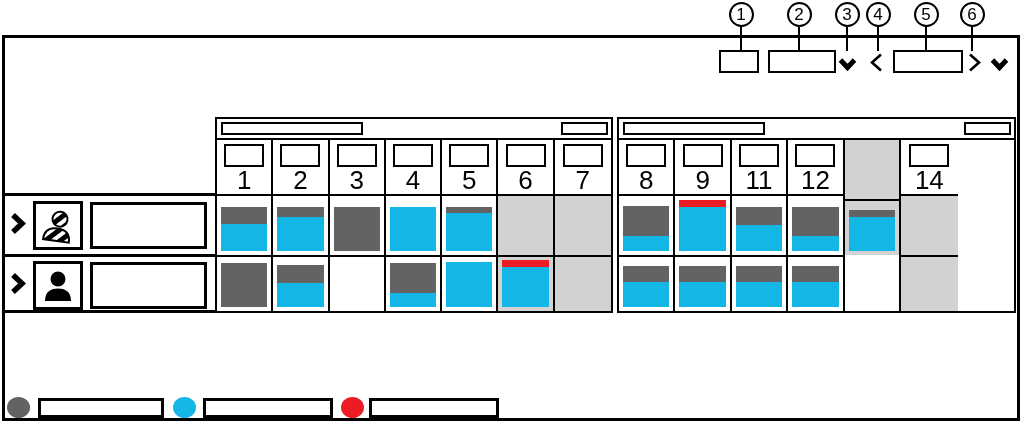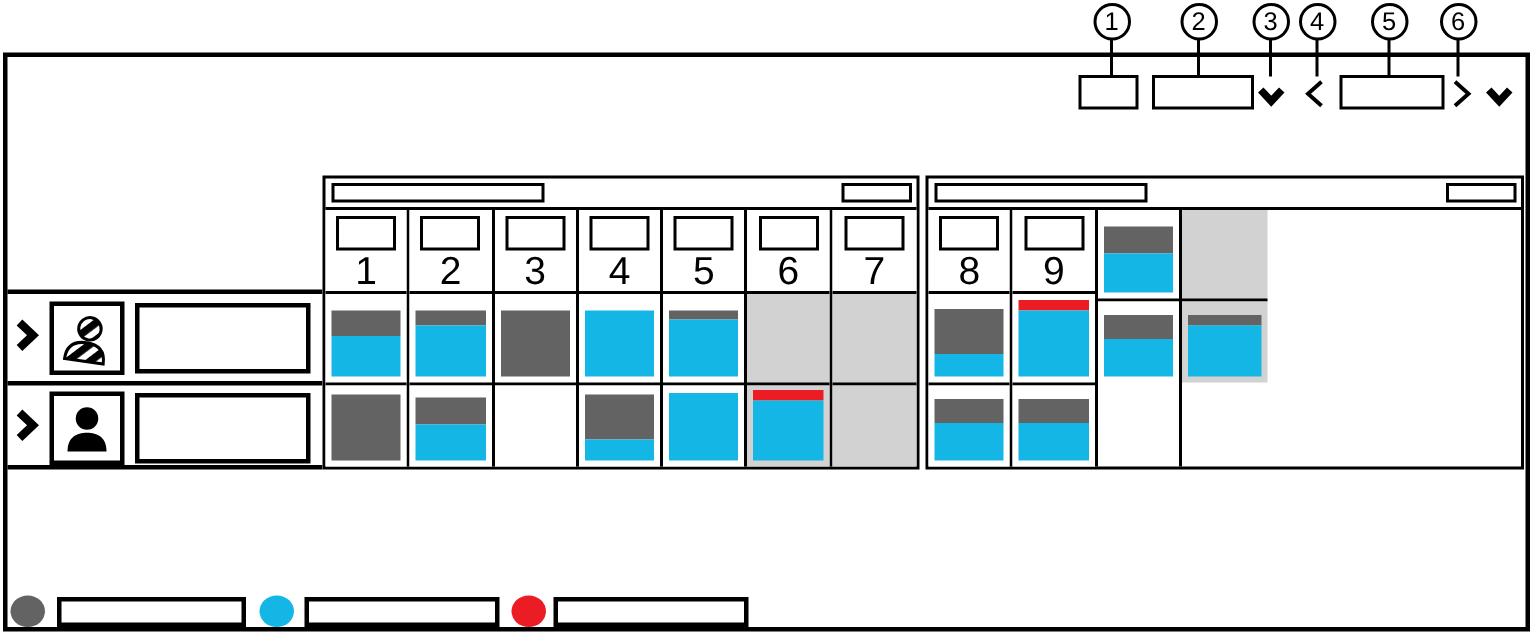--- a/index.html
+++ b/index.html
@@ -275,41 +275,71 @@
             </div>
           </div>
           <div class="cell c2">
             <div class="bar">
               <div class="seg" style="height: 16px; background: rgb(99, 99, 99);"></div>
               <div class="seg" style="height: 25px; background: rgb(20, 182, 230);"></div>
             </div>
           </div>
         </div>
         <div class="day-col">
+          <div class="dhead">
+            <div class="dnamebox"></div>
+            <div class="dnum">11</div>
+          </div>
           <div class="cell c1">
             <div class="bar">
               <div class="seg" style="height: 18px; background: rgb(99, 99, 99);"></div>
               <div class="seg" style="height: 26px; background: rgb(20, 182, 230);"></div>
             </div>
           </div>
           <div class="cell c2">
             <div class="bar">
               <div class="seg" style="height: 16px; background: rgb(99, 99, 99);"></div>
               <div class="seg" style="height: 25px; background: rgb(20, 182, 230);"></div>
             </div>
           </div>
         </div>
         <div class="day-col">
+          <div class="dhead">
+            <div class="dnamebox"></div>
+            <div class="dnum">12</div>
+          </div>
+          <div class="cell c1">
+            <div class="bar">
+              <div class="seg" style="height: 29px; background: rgb(99, 99, 99);"></div>
+              <div class="seg" style="height: 15px; background: rgb(20, 182, 230);"></div>
+            </div>
+          </div>
+          <div class="cell c2">
+            <div class="bar">
+              <div class="seg" style="height: 16px; background: rgb(99, 99, 99);"></div>
+              <div class="seg" style="height: 25px; background: rgb(20, 182, 230);"></div>
+            </div>
+          </div>
+        </div>
+        <div class="day-col">
           <div class="cell c1 wkend" style="background: rgb(210, 210, 210);"></div>
           <div class="cell c2 wkend" style="background: rgb(210, 210, 210);">
             <div class="bar">
               <div class="seg" style="height: 7px; background: rgb(99, 99, 99);"></div>
               <div class="seg" style="height: 34px; background: rgb(20, 182, 230);"></div>
             </div>
           </div>
+        </div>
+        <div class="day-col">
+          <div class="dhead">
+            <div class="dnamebox"></div>
+            <div class="dnum">14</div>
+          </div>
+          <div class="cell c1 wkend" style="background: rgb(210, 210, 210);"></div>
+          <div class="cell c2 wkend" style="background: rgb(210, 210, 210);"></div>
         </div>
       </div>
     </div>
 
   <div class="abs lcircle" id="lc0" style="left: 7px; background: rgb(99, 99, 99);"></div>
   <div class="abs lbox" style="left:38px;width:126px;"></div>
   <div class="abs lcircle" id="lc1" style="left: 173px; background: rgb(20, 182, 230);"></div>
   <div class="abs lbox" style="left:203px;width:130px;"></div>
   <div class="abs lcircle" id="lc2" style="left: 341px; background: rgb(235, 28, 36);"></div>
   <div class="abs lbox" style="left:369px;width:130px;"></div>

